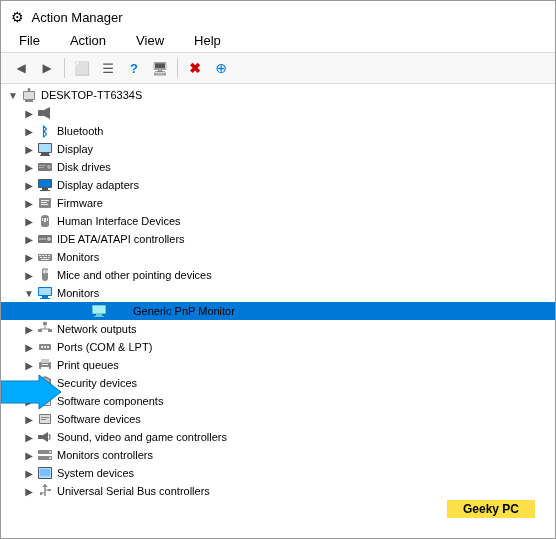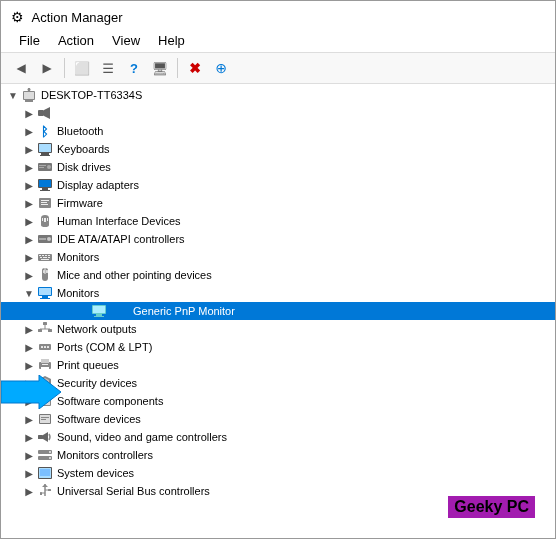--- a/index.html
+++ b/index.html
@@ -22,21 +22,21 @@
     .title-bar {
       background: #fff;
       padding: 8px 10px 4px 10px;
       display: flex;
       align-items: center;
       gap: 8px;
       border-bottom: none;
     }
     .menu-bar {
       display: flex;
-      gap: 2px;
+      gap: 14px;
       padding: 2px 10px;
       border-bottom: 1px solid #ddd;
     }
     .menu-item {
       padding: 2px 8px;
       cursor: pointer;
       font-size: 13px;
     }
     .toolbar {
       display: flex;
@@ -79,21 +79,21 @@
       display: flex;
       align-items: center;
       padding: 1px 0;
       cursor: pointer;
       user-select: none;
       white-space: nowrap;
       position: relative;
     }
     .tree-item.highlighted {
       background: #0078d7;
-      color: #ffffff;
+      color: #000000;
       gap: 22px;
     }
     .expand-icon {
       width: 16px;
       height: 16px;
       display: flex;
       align-items: center;
       justify-content: center;
       font-size: 10px;
       color: #555;
@@ -124,23 +124,23 @@
       width: 60px;
       height: 34px;
       z-index: 10;
     }
 
     
     .watermark {
       position: absolute;
       bottom: 20px;
       right: 20px;
-      background: #a21caf;
-      padding: 2px 6px;
-      font-size: 16px;
+      background: #fde047;
+      padding: 2px 16px;
+      font-size: 12px;
       font-weight: bold;
       color: #000;
       z-index: 20;
     }
 
     
     .tree-panel::-webkit-scrollbar { width: 12px; }
     .tree-panel::-webkit-scrollbar-track { background: #f0f0f0; }
     .tree-panel::-webkit-scrollbar-thumb { background: #c0c0c0; border: 2px solid #f0f0f0; }
 
@@ -220,21 +220,21 @@
         <div class="tree-item indent-1">
           <span class="expand-icon">▶</span>
           <span class="node-icon">
             <svg width="16" height="16" viewBox="0 0 16 16">
               <rect x="1" y="2" width="14" height="10" rx="1" fill="#555"></rect>
               <rect x="2" y="3" width="12" height="8" fill="#aaddff"></rect>
               <rect x="4" y="12" width="8" height="2" fill="#555"></rect>
               <rect x="3" y="14" width="10" height="1" fill="#555"></rect>
             </svg>
           </span>
-          <span class="node-label">Keyboards</span>
+          <span class="node-label">Display</span>
         </div>
 
         <div class="tree-item indent-1">
           <span class="expand-icon">▶</span>
           <span class="node-icon">
             <svg width="16" height="16" viewBox="0 0 16 16">
               <rect x="1" y="4" width="14" height="8" rx="1" fill="#777"></rect>
               <circle cx="12" cy="8" r="2" fill="#aaa"></circle>
               <rect x="2" y="6" width="7" height="1" fill="#aaa"></rect>
               <rect x="2" y="8" width="5" height="1" fill="#aaa"></rect>

